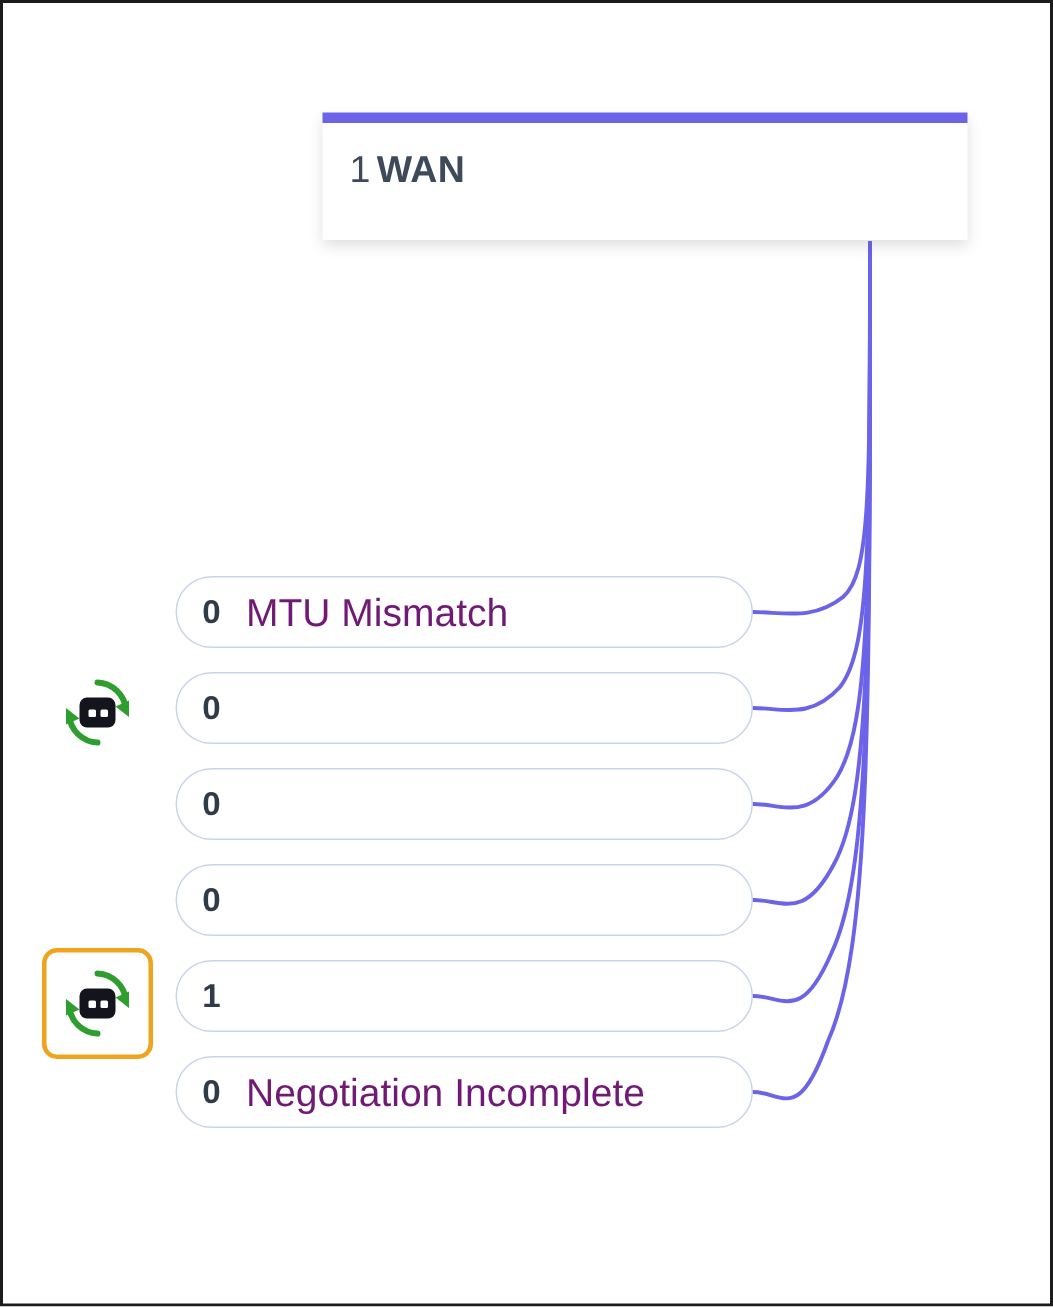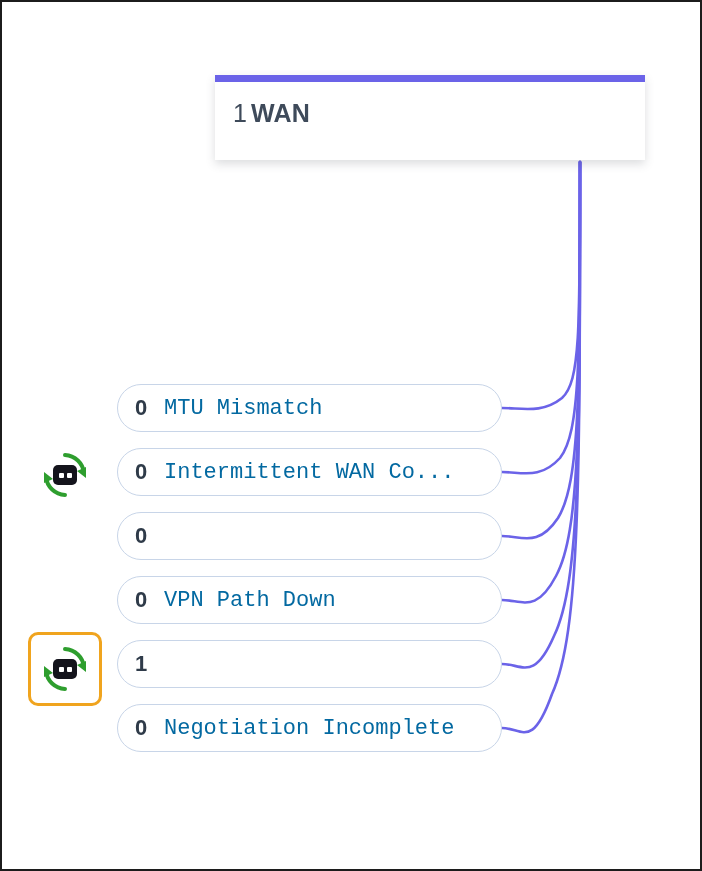--- a/index.html
+++ b/index.html
@@ -90,27 +90,26 @@
   .row .num {
     flex: 0 0 auto;
     width: 46px;
     text-align: center;
     font-size: 22px;
     font-weight: 700;
     color: #2f3b49;
   }
   .row .label {
     flex: 1 1 auto;
-    font-size: 22px;
+    font-size: 26px;
     font-weight: 400;
-    color: #0369a1;
+    color: #701a75;
     white-space: nowrap;
     overflow: hidden;
     padding-right: 4px;
-    font-family: Liberation Mono, monospace;
   }
 
   
   .bot-icon-wrap {
     position: absolute;
     width: 58px;
     height: 58px;
     box-sizing: border-box;
     display: flex;
     align-items: center;
@@ -168,28 +167,26 @@
       <rect x="28" y="24" width="5" height="5" rx="1" fill="#ffffff"></rect>
     </svg>
   </div>
 
   <div class="row" style="top:382px;">
     <span class="num">0</span>
     <span class="label">MTU Mismatch</span>
   </div>
   <div class="row" style="top:446px;">
     <span class="num">0</span>
-    <span class="label">Intermittent WAN Co...</span>
   </div>
   <div class="row" style="top:510px;">
     <span class="num">0</span>
   </div>
   <div class="row" style="top:574px;">
     <span class="num">0</span>
-    <span class="label">VPN Path Down</span>
   </div>
   <div class="row" style="top:638px;">
     <span class="num">1</span>
   </div>
   <div class="row" style="top:702px;">
     <span class="num">0</span>
     <span class="label">Negotiation Incomplete</span>
   </div>
 
 </div>

